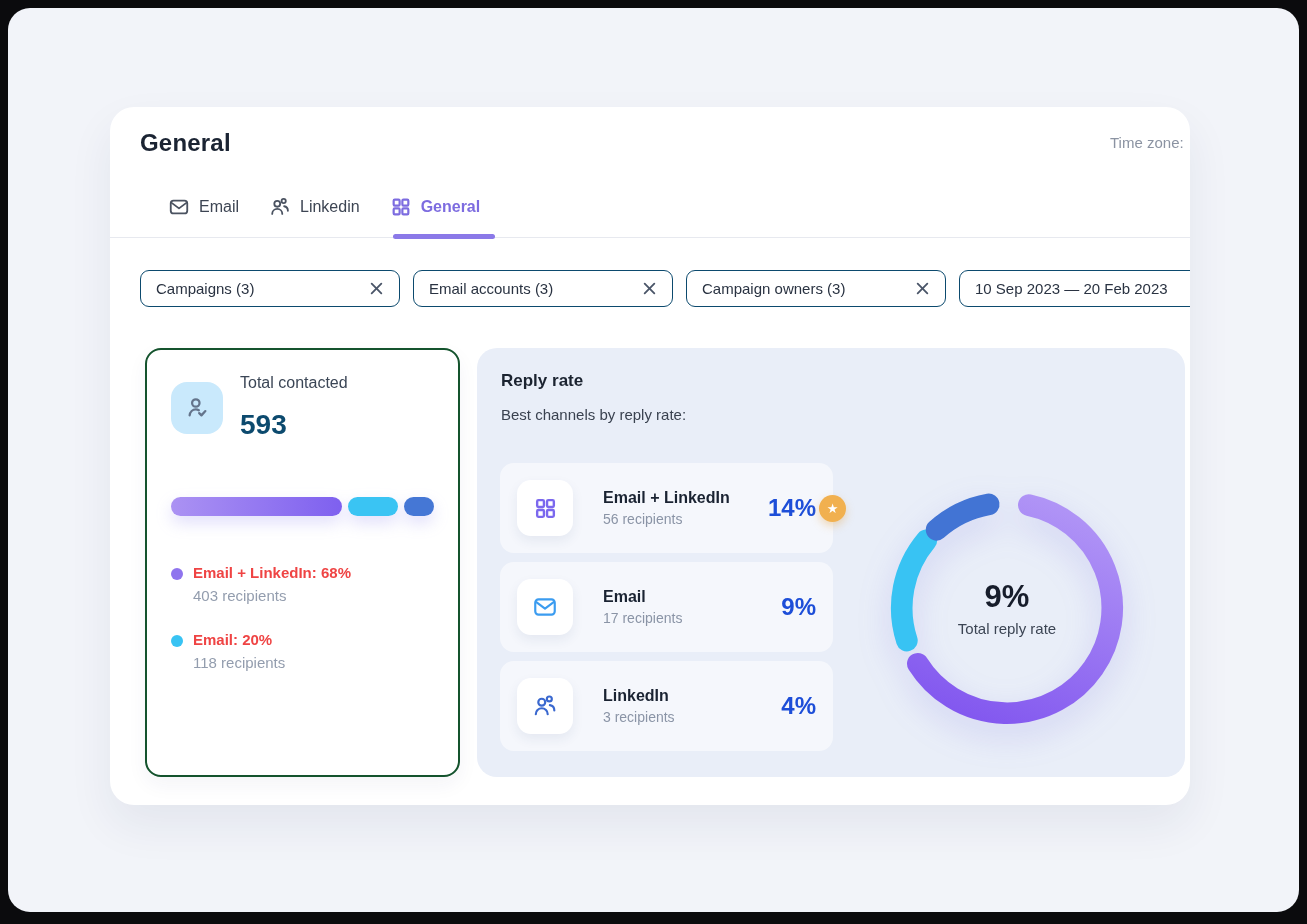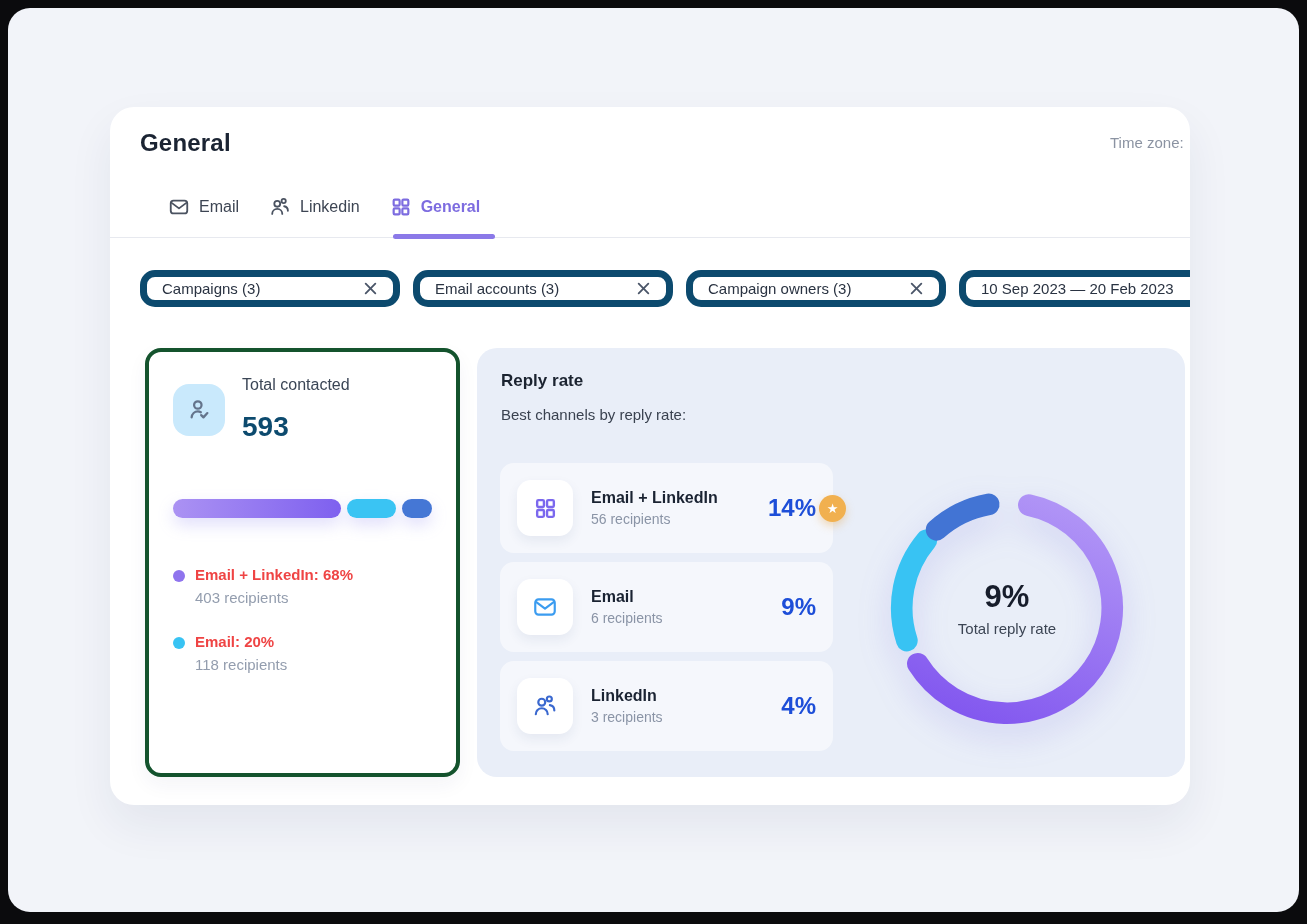--- a/index.html
+++ b/index.html
@@ -19,28 +19,28 @@
   .tabs { position:absolute; left:58px; top:89px; display:flex; gap:30px; }
   .tab { display:flex; align-items:center; gap:9px; font-size:16px; font-weight:500;
          color:#3d4553; cursor:pointer; padding-bottom:18px; }
   .tab.active { color:#7d6ce0; font-weight:700; }
   .tab svg { display:block; }
   .tabs-divider { position:absolute; left:0; right:0; top:130px; height:1px; background:#e7e9ef; }
   .tab-underline { position:absolute; left:283px; top:127px; width:102px; height:5px;
                    border-radius:3px; background:#8b79e8; }
 
   .chips { position:absolute; left:30px; top:163px; display:flex; gap:13px; }
-  .chip { width:260px; height:37px; background:#fff; border:7px solid #0c4a6e; border-radius:15px;
+  .chip { width:260px; height:37px; background:#fff; border:1px solid #0c4a6e; border-radius:9px;
           display:flex; align-items:center; justify-content:space-between; padding:0 15px;
           font-size:15px; color:#2a3342; flex:none; }
   .chip.date { width:280px; justify-content:flex-start; }
   .chip .x { display:flex; cursor:pointer; }
 
   .stat-card { position:absolute; left:35px; top:241px; width:315px; height:429px;
-               background:#fff; border:4px solid #14532d; border-radius:16px;
+               background:#fff; border:2px solid #14532d; border-radius:16px;
                box-shadow:0 8px 20px rgba(30,40,90,.05); padding:24px; }
   .stat-head { display:flex; align-items:center; }
   .stat-ico { width:52px; height:52px; border-radius:16px; background:#c9e9fc;
               display:flex; align-items:center; justify-content:center; flex:none; }
   .stat-txt { margin-left:17px; }
   .stat-label { font-size:16px; color:#3b4656; }
   .stat-value { font-size:28px; font-weight:700; color:#0c4a6e; margin-top:17px; }
 
   .stacked-bar { margin-top:56px; height:19px; display:flex; gap:6px;
                  filter:drop-shadow(0 7px 8px rgba(120,110,235,.22)); }
@@ -61,21 +61,21 @@
   .reply-title { position:absolute; left:24px; top:23px; font-size:17px; font-weight:700; color:#1b2330; }
   .reply-sub { position:absolute; left:24px; top:58px; font-size:15px; color:#3a4250; }
 
   .channel-rows { position:absolute; left:23px; top:115px; width:333px; display:flex;
                   flex-direction:column; gap:9px; }
   .ch-row { height:90px; background:rgba(255,255,255,.55); border-radius:14px;
             display:flex; align-items:center; padding:0 17px; position:relative; }
   .ch-tile { width:56px; height:56px; background:#fff; border-radius:14px; flex:none;
              display:flex; align-items:center; justify-content:center;
              box-shadow:0 5px 12px rgba(40,60,120,.08); }
-  .ch-txt { margin-left:18px; }
+  .ch-txt { margin-left:30px; }
   .ch-name { font-size:16px; font-weight:700; color:#1a2332; }
   .ch-sub { font-size:14px; color:#8a94a6; margin-top:4px; }
   .ch-rate { margin-left:auto; font-size:24px; font-weight:700; color:#1d4ed8; }
   .star-badge { position:absolute; right:-13px; top:32px; width:27px; height:27px; border-radius:50%;
                 background:#f1b04f; color:#fff; font-size:13px; display:flex; align-items:center;
                 justify-content:center; box-shadow:0 4px 8px rgba(230,160,60,.35); }
 
   .donut-wrap { position:absolute; left:412px; top:142px; width:236px; height:236px; }
   .donut-wrap svg { filter:drop-shadow(0 12px 16px rgba(100,90,220,.18)); }
   .donut-center { position:absolute; inset:0; display:flex; flex-direction:column;
@@ -221,21 +221,21 @@
 
           <div class="ch-row">
             <div class="ch-tile">
               <svg width="26" height="26" viewBox="0 0 24 24" fill="none" stroke="#3b9cf0" stroke-width="2" stroke-linecap="round" stroke-linejoin="round">
                   <rect x="3" y="5" width="18" height="14" rx="3"></rect>
                   <path d="M4 7.5l8 6 8-6"></path>
                 </svg>
             </div>
             <div class="ch-txt">
               <div class="ch-name">Email</div>
-              <div class="ch-sub">6 recipients</div>
+              <div class="ch-sub">17 recipients</div>
             </div>
             <div class="ch-rate">9%</div>
           </div>
 
           <div class="ch-row">
             <div class="ch-tile">
               <svg width="26" height="26" viewBox="0 0 24 24" fill="none" stroke="#3a68cf" stroke-width="2" stroke-linecap="round" stroke-linejoin="round">
                   <circle cx="9" cy="8.5" r="3.2"></circle>
                   <circle cx="16" cy="5.5" r="2.3"></circle>
                   <path d="M3.5 19.5c0-3 2.4-5.4 5.5-5.4s5.5 2.4 5.5 5.4"></path>

